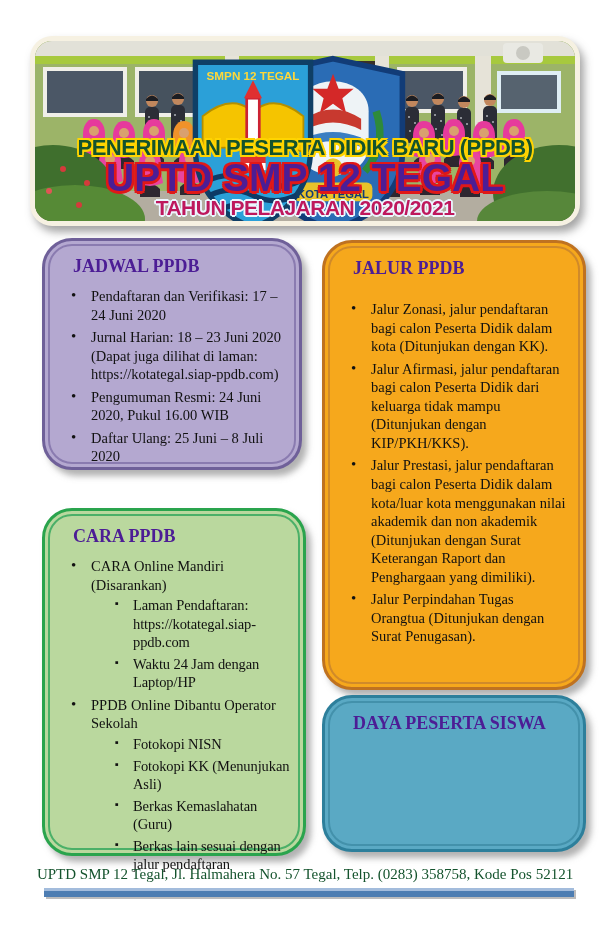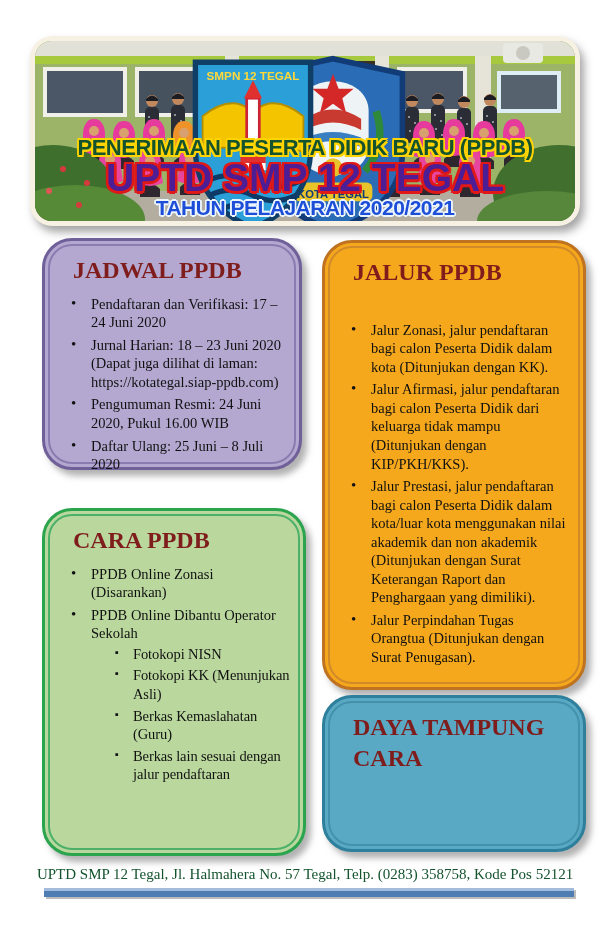--- a/index.html
+++ b/index.html
@@ -19,36 +19,36 @@
 
   
   .titles{position:absolute;left:30px;width:550px;text-align:center;
     font-family:"Liberation Sans",sans-serif;font-weight:bold;line-height:1;}
   .t1{top:137px;font-size:22px;letter-spacing:-0.5px;color:#14532d;
       text-shadow:-1.6px -1.6px 0 #ffd400,1.6px -1.6px 0 #ffd400,-1.6px 1.6px 0 #ffd400,
       1.6px 1.6px 0 #ffd400,0 -1.8px 0 #ffd400,0 1.8px 0 #ffd400,-1.8px 0 0 #ffd400,1.8px 0 0 #ffd400;}
   .t2{top:158px;font-size:39px;letter-spacing:0;color:#4c1d95;
       text-shadow:-2.2px -2.2px 0 #e01818,2.2px -2.2px 0 #e01818,-2.2px 2.2px 0 #e01818,
       2.2px 2.2px 0 #e01818,0 -2.5px 0 #e01818,0 2.5px 0 #e01818,-2.5px 0 0 #e01818,2.5px 0 0 #e01818;}
-  .t3{top:197px;font-size:21px;letter-spacing:-0.5px;color:#1d4ed8;
+  .t3{top:197px;font-size:21px;letter-spacing:-0.5px;color:#be185d;
       text-shadow:-1.4px -1.4px 0 #ecf5fe,1.4px -1.4px 0 #ecf5fe,-1.4px 1.4px 0 #ecf5fe,
       1.4px 1.4px 0 #ecf5fe,0 -1.6px 0 #ecf5fe,0 1.6px 0 #ecf5fe,-1.6px 0 0 #ecf5fe,1.6px 0 0 #ecf5fe;}
 
   
   .box{position:absolute;border-radius:30px;box-sizing:border-box;border:3px solid #000;
        box-shadow:5px 6px 6px rgba(115,115,115,.55);}
   .box .inner-line{position:absolute;inset:3px;border-radius:24px;border:2px solid rgba(0,0,0,.25);pointer-events:none;}
   .box-content{position:relative;padding:14px 12px 6px 24px;font-size:14.5px;line-height:1.28;}
-  .box-title{font-size:24px;font-weight:bold;margin:0 0 9px 4px;color:#7f1d1d;}
+  .box-title{font-size:18px;font-weight:bold;margin:0 0 9px 4px;color:#4c1d95;}
 
   .box-jadwal{left:42px;top:238px;width:260px;height:232px;background:#b4a8d0;border-color:#6f6099;}
   .box-jadwal .inner-line{border-color:#8a7bb0;}
   .box-jalur{left:322px;top:240px;width:264px;height:450px;background:#f6a81c;border-color:#bf7220;}
   .box-jalur .inner-line{border-color:#d08a2a;}
-  .box-jalur .box-title{margin-bottom:33px;}
+  .box-jalur .box-title{margin-bottom:20px;}
   .box-cara{left:42px;top:508px;width:264px;height:348px;background:#bad89e;border-color:#2aa44d;}
   .box-cara .inner-line{border-color:#4bb068;}
   .box-daya{left:322px;top:695px;width:264px;height:157px;background:#5aa9c4;border-color:#2d7f9b;}
   .box-daya .inner-line{border-color:#4391ab;}
   .box-daya li{margin-bottom:10px;}
 
   ul.l1{list-style:none;margin:0;padding:0;}
   ul.l1>li{position:relative;padding-left:22px;margin-bottom:4px;}
   ul.l1>li::before{content:"•";position:absolute;left:2px;top:-1px;font-size:15px;}
   ul.l2{list-style:none;margin:2px 0 0 22px;padding:0;}
@@ -227,38 +227,42 @@
       </ul>
     </div>
   </div>
 
   <div class="box box-cara">
     <div class="inner-line"></div>
     <div class="box-content">
       <h2 class="box-title">CARA PPDB</h2>
       <ul class="l1">
         <li>
-          <span>PPDB Online Zonasi (Disarankan)</span>
+          <span>CARA Online Mandiri (Disarankan)</span>
+          <ul class="l2">
+            <li>Laman Pendaftaran: https://kotategal.siap-ppdb.com</li>
+            <li>Waktu 24 Jam dengan Laptop/HP</li>
+          </ul>
         </li>
         <li>
           <span>PPDB Online Dibantu Operator Sekolah</span>
           <ul class="l2">
             <li>Fotokopi NISN</li>
             <li>Fotokopi KK (Menunjukan Asli)</li>
             <li>Berkas Kemaslahatan (Guru)</li>
             <li>Berkas lain sesuai dengan jalur pendaftaran</li>
           </ul>
         </li>
       </ul>
     </div>
   </div>
 
   <div class="box box-daya">
     <div class="inner-line"></div>
     <div class="box-content">
-      <h2 class="box-title">DAYA TAMPUNG CARA</h2>
+      <h2 class="box-title">DAYA PESERTA SISWA</h2>
     </div>
   </div>
 
   <div class="footer-address">UPTD SMP 12 Tegal, Jl. Halmahera No. 57 Tegal, Telp. (0283) 358758, Kode Pos 52121</div>
   <div class="footer-bar"></div>
 
 </div>
 
 </body></html>

